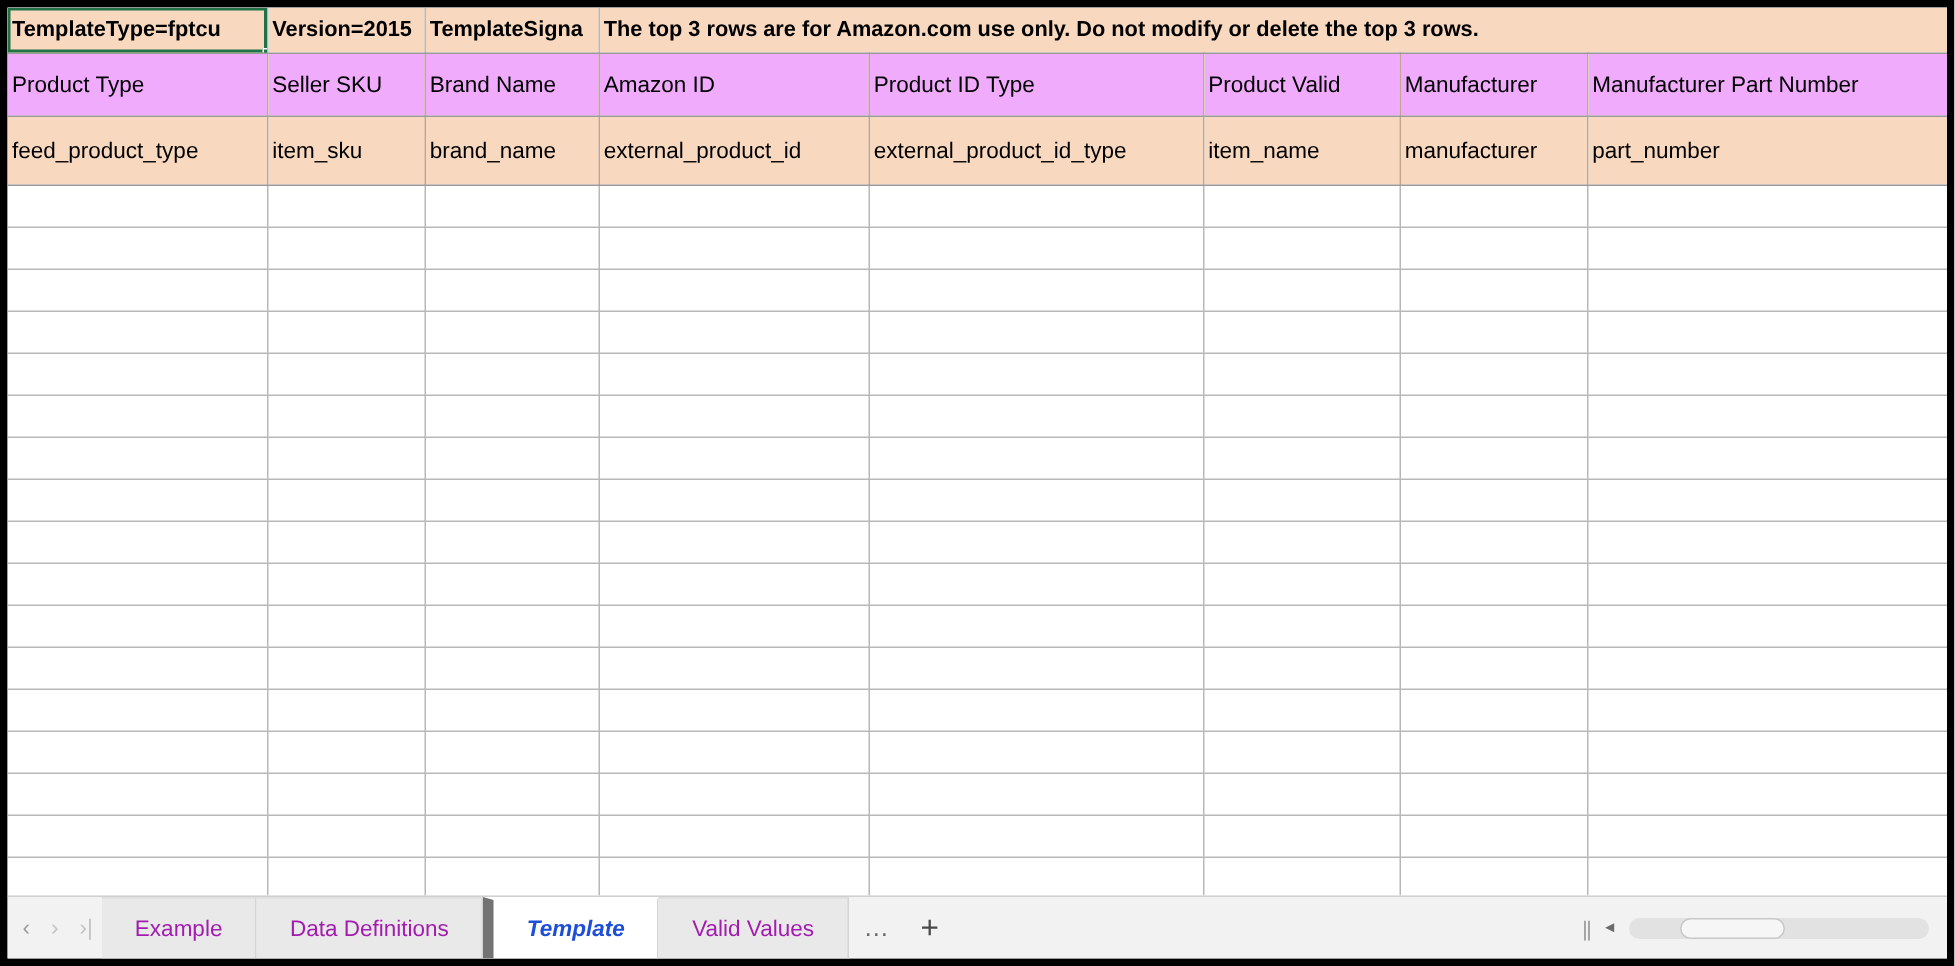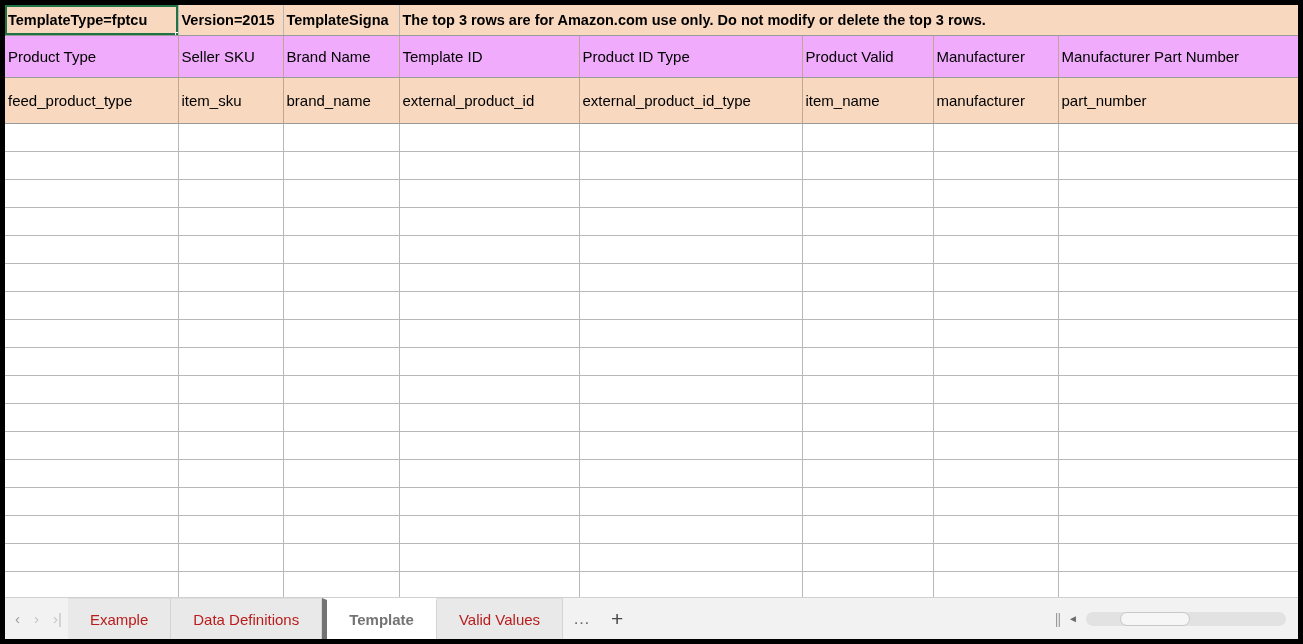--- a/index.html
+++ b/index.html
@@ -109,32 +109,33 @@
   .tabs {
     display: flex;
     align-items: stretch;
   }
   .tab {
     display: flex;
     align-items: center;
     justify-content: center;
     padding: 0 22px;
     font-size: 15px;
-    color: #b91c1c;
+    color: #a21caf;
     background: #e9e9e9;
     border-right: 1px solid #d4d4d4;
     border-top: 1px solid #dedede;
     cursor: pointer;
   }
   .tab.active {
     background: #ffffff;
-    color: #737373;
+    color: #1d4ed8;
     font-weight: bold;
     border-top: 2px solid #ffffff;
-    border-left: 5px solid #737373;
+    border-left: 7px solid #737373;
+    font-style: italic;
   }
   .tab-extra {
     display: flex;
     align-items: center;
     padding: 0 10px;
     color: #6b6b6b;
     font-size: 17px;
     letter-spacing: 1px;
   }
   .add-sheet {
@@ -201,21 +202,21 @@
             <span class="fill-handle"></span>
           </td>
           <td>Version=2015</td>
           <td>TemplateSigna</td>
           <td class="warn" colspan="5">The top 3 rows are for Amazon.com use only. Do not modify or delete the top 3 rows.</td>
         </tr>
         <tr class="header-row">
           <td>Product Type</td>
           <td>Seller SKU</td>
           <td>Brand Name</td>
-          <td>Template ID</td>
+          <td>Amazon ID</td>
           <td>Product ID Type</td>
           <td>Product Valid</td>
           <td>Manufacturer</td>
           <td>Manufacturer Part Number</td>
         </tr>
         <tr class="field-row">
           <td>feed_product_type</td>
           <td>item_sku</td>
           <td>brand_name</td>
           <td>external_product_id</td>

